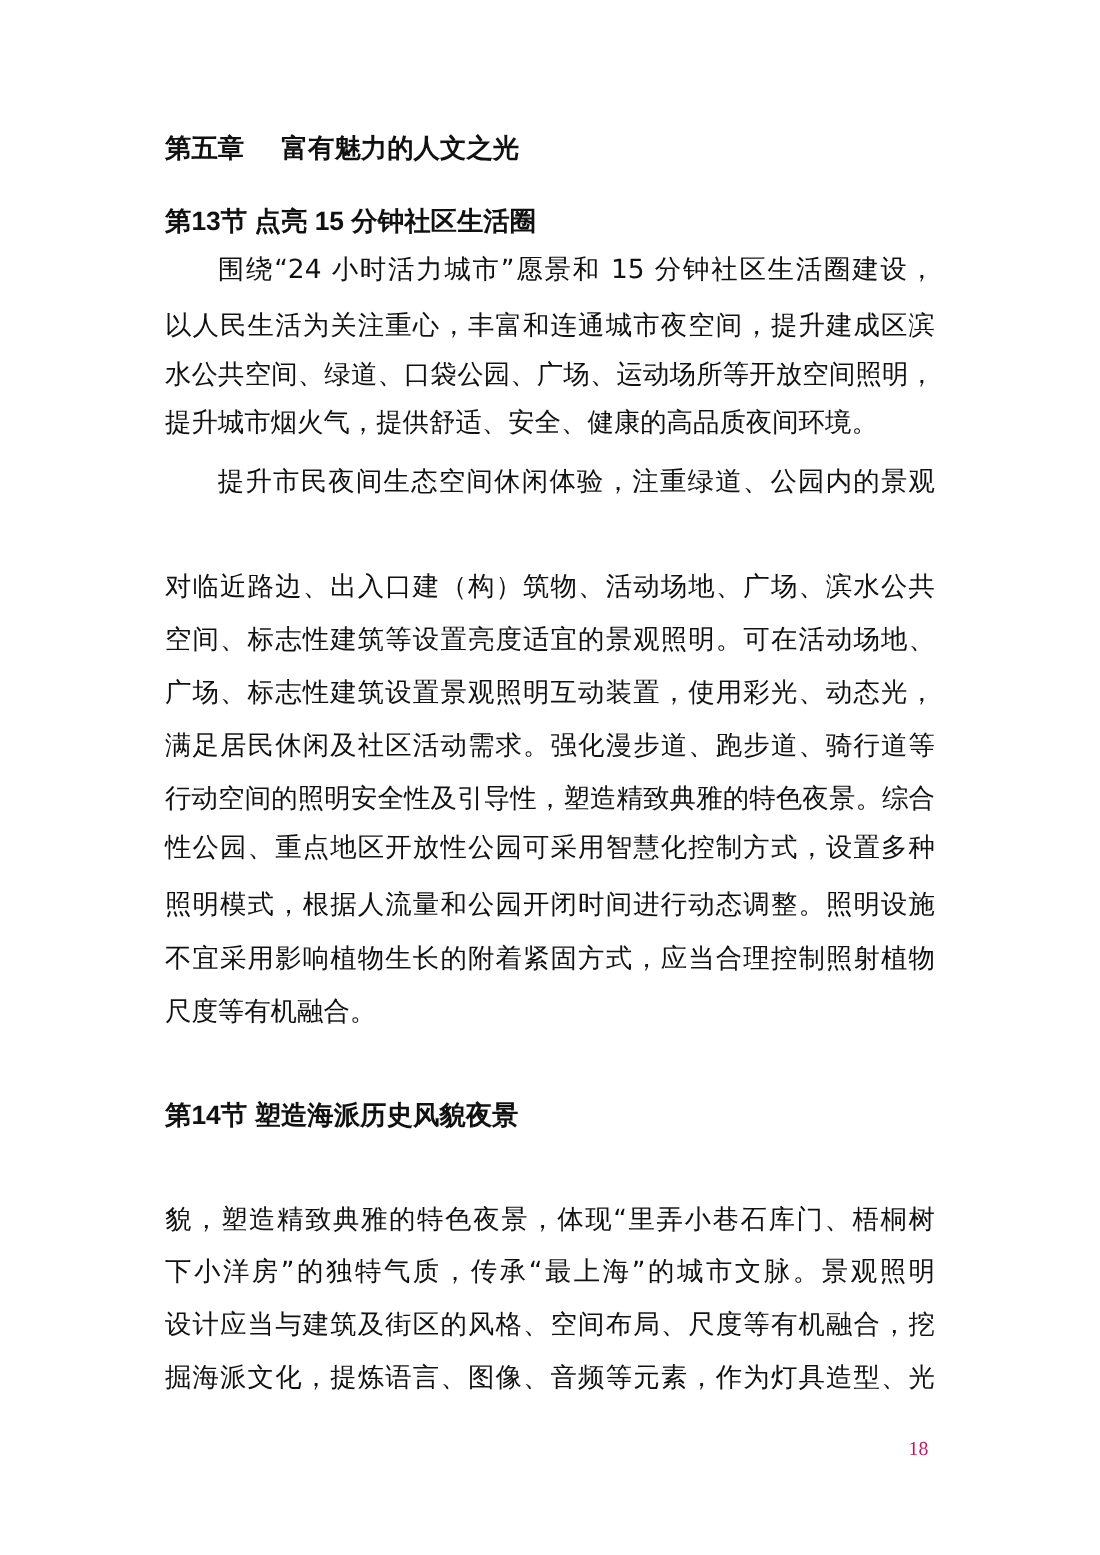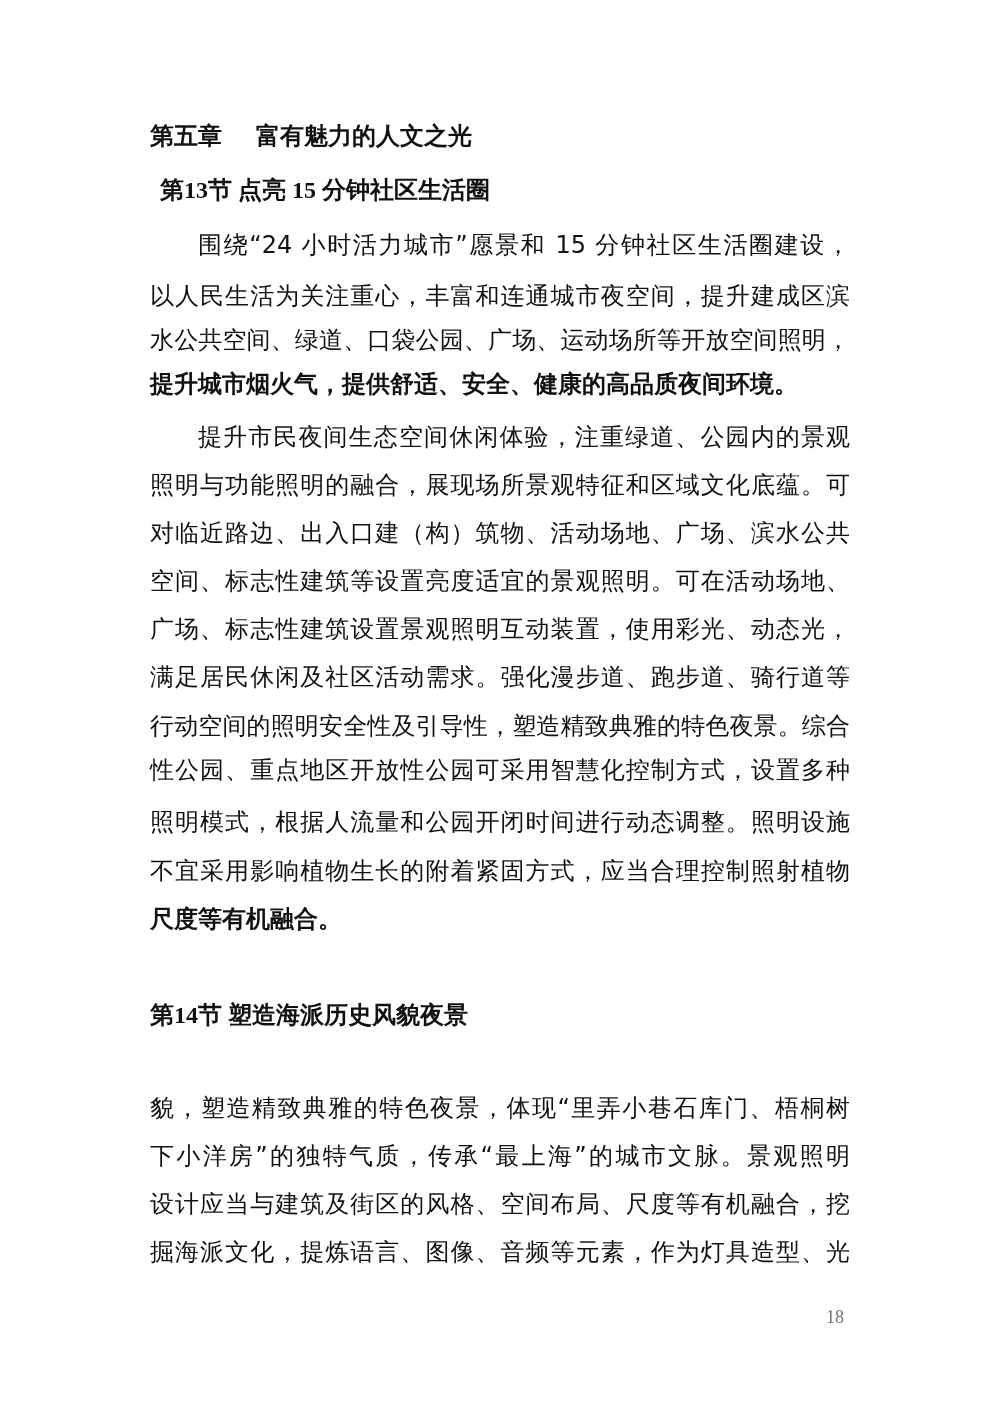--- a/index.html
+++ b/index.html
@@ -21,69 +21,68 @@
     width: 1000px;
     height: 1414px;
     background: #ffffff;
   }
   .heading {
     position: absolute;
     left: 150px;
     font-size: 24px;
     line-height: 30px;
     font-weight: bold;
-    font-family: Liberation Serif, serif;
+    font-family: Liberation Sans, sans-serif;
     letter-spacing: 0px;
     white-space: nowrap;
   }
   .chapter-title { top: 121px; }
   .chapter-title .gap { display: inline-block; width: 34px; }
-  .sec13 { top: 175px; margin-left: 10px; }
+  .sec13 { top: 187px; }
   .sec14 { top: 1000px; }
   .para-line {
     position: absolute;
     left: 150px;
     width: 700px;
     font-size: 24px;
     line-height: 30px;
     white-space: nowrap;
     text-align: justify;
     text-align-last: justify;
     font-family: "DejaVu Sans", "Liberation Sans", sans-serif;
   }
   .para-line.indent { left: 198px; width: 652px; }
-  .para-line.last { text-align-last: left; font-weight: bold; }
+  .para-line.last { text-align-last: left; }
   .page-number {
     position: absolute;
     left: 826px;
     top: 1306px;
     font-size: 18px;
     line-height: 22px;
     font-family: "Liberation Serif", "DejaVu Serif", serif;
-    color: #737373;
+    color: #be185d;
   }
 </style>
 </head>
 <body>
 
 <div class="page">
 
   <div class="heading chapter-title">
     <span>第五章</span><span class="gap"></span><span>富有魅力的人文之光</span>
   </div>
 
   <div class="heading sec13">第13节 点亮 15 分钟社区生活圈</div>
 
   <div class="para-line indent" style="top:230px">围绕“24 小时活力城市”愿景和 15 分钟社区生活圈建设，</div>
   <div class="para-line" style="top:281px">以人民生活为关注重心，丰富和连通城市夜空间，提升建成区滨</div>
   <div class="para-line" style="top:325px">水公共空间、绿道、口袋公园、广场、运动场所等开放空间照明，</div>
   <div class="para-line last" style="top:369px">提升城市烟火气，提供舒适、安全、健康的高品质夜间环境。</div>
 
   <div class="para-line indent" style="top:422px">提升市民夜间生态空间休闲体验，注重绿道、公园内的景观</div>
-  <div class="para-line" style="top:470px">照明与功能照明的融合，展现场所景观特征和区域文化底蕴。可</div>
   <div class="para-line" style="top:518px">对临近路边、出入口建（构）筑物、活动场地、广场、滨水公共</div>
   <div class="para-line" style="top:566px">空间、标志性建筑等设置亮度适宜的景观照明。可在活动场地、</div>
   <div class="para-line" style="top:614px">广场、标志性建筑设置景观照明互动装置，使用彩光、动态光，</div>
   <div class="para-line" style="top:662px">满足居民休闲及社区活动需求。强化漫步道、跑步道、骑行道等</div>
   <div class="para-line" style="top:711px">行动空间的照明安全性及引导性，塑造精致典雅的特色夜景。综合</div>
   <div class="para-line" style="top:755px">性公园、重点地区开放性公园可采用智慧化控制方式，设置多种</div>
   <div class="para-line" style="top:807px">照明模式，根据人流量和公园开闭时间进行动态调整。照明设施</div>
   <div class="para-line" style="top:856px">不宜采用影响植物生长的附着紧固方式，应当合理控制照射植物</div>
   <div class="para-line last" style="top:904px">尺度等有机融合。</div>
 

